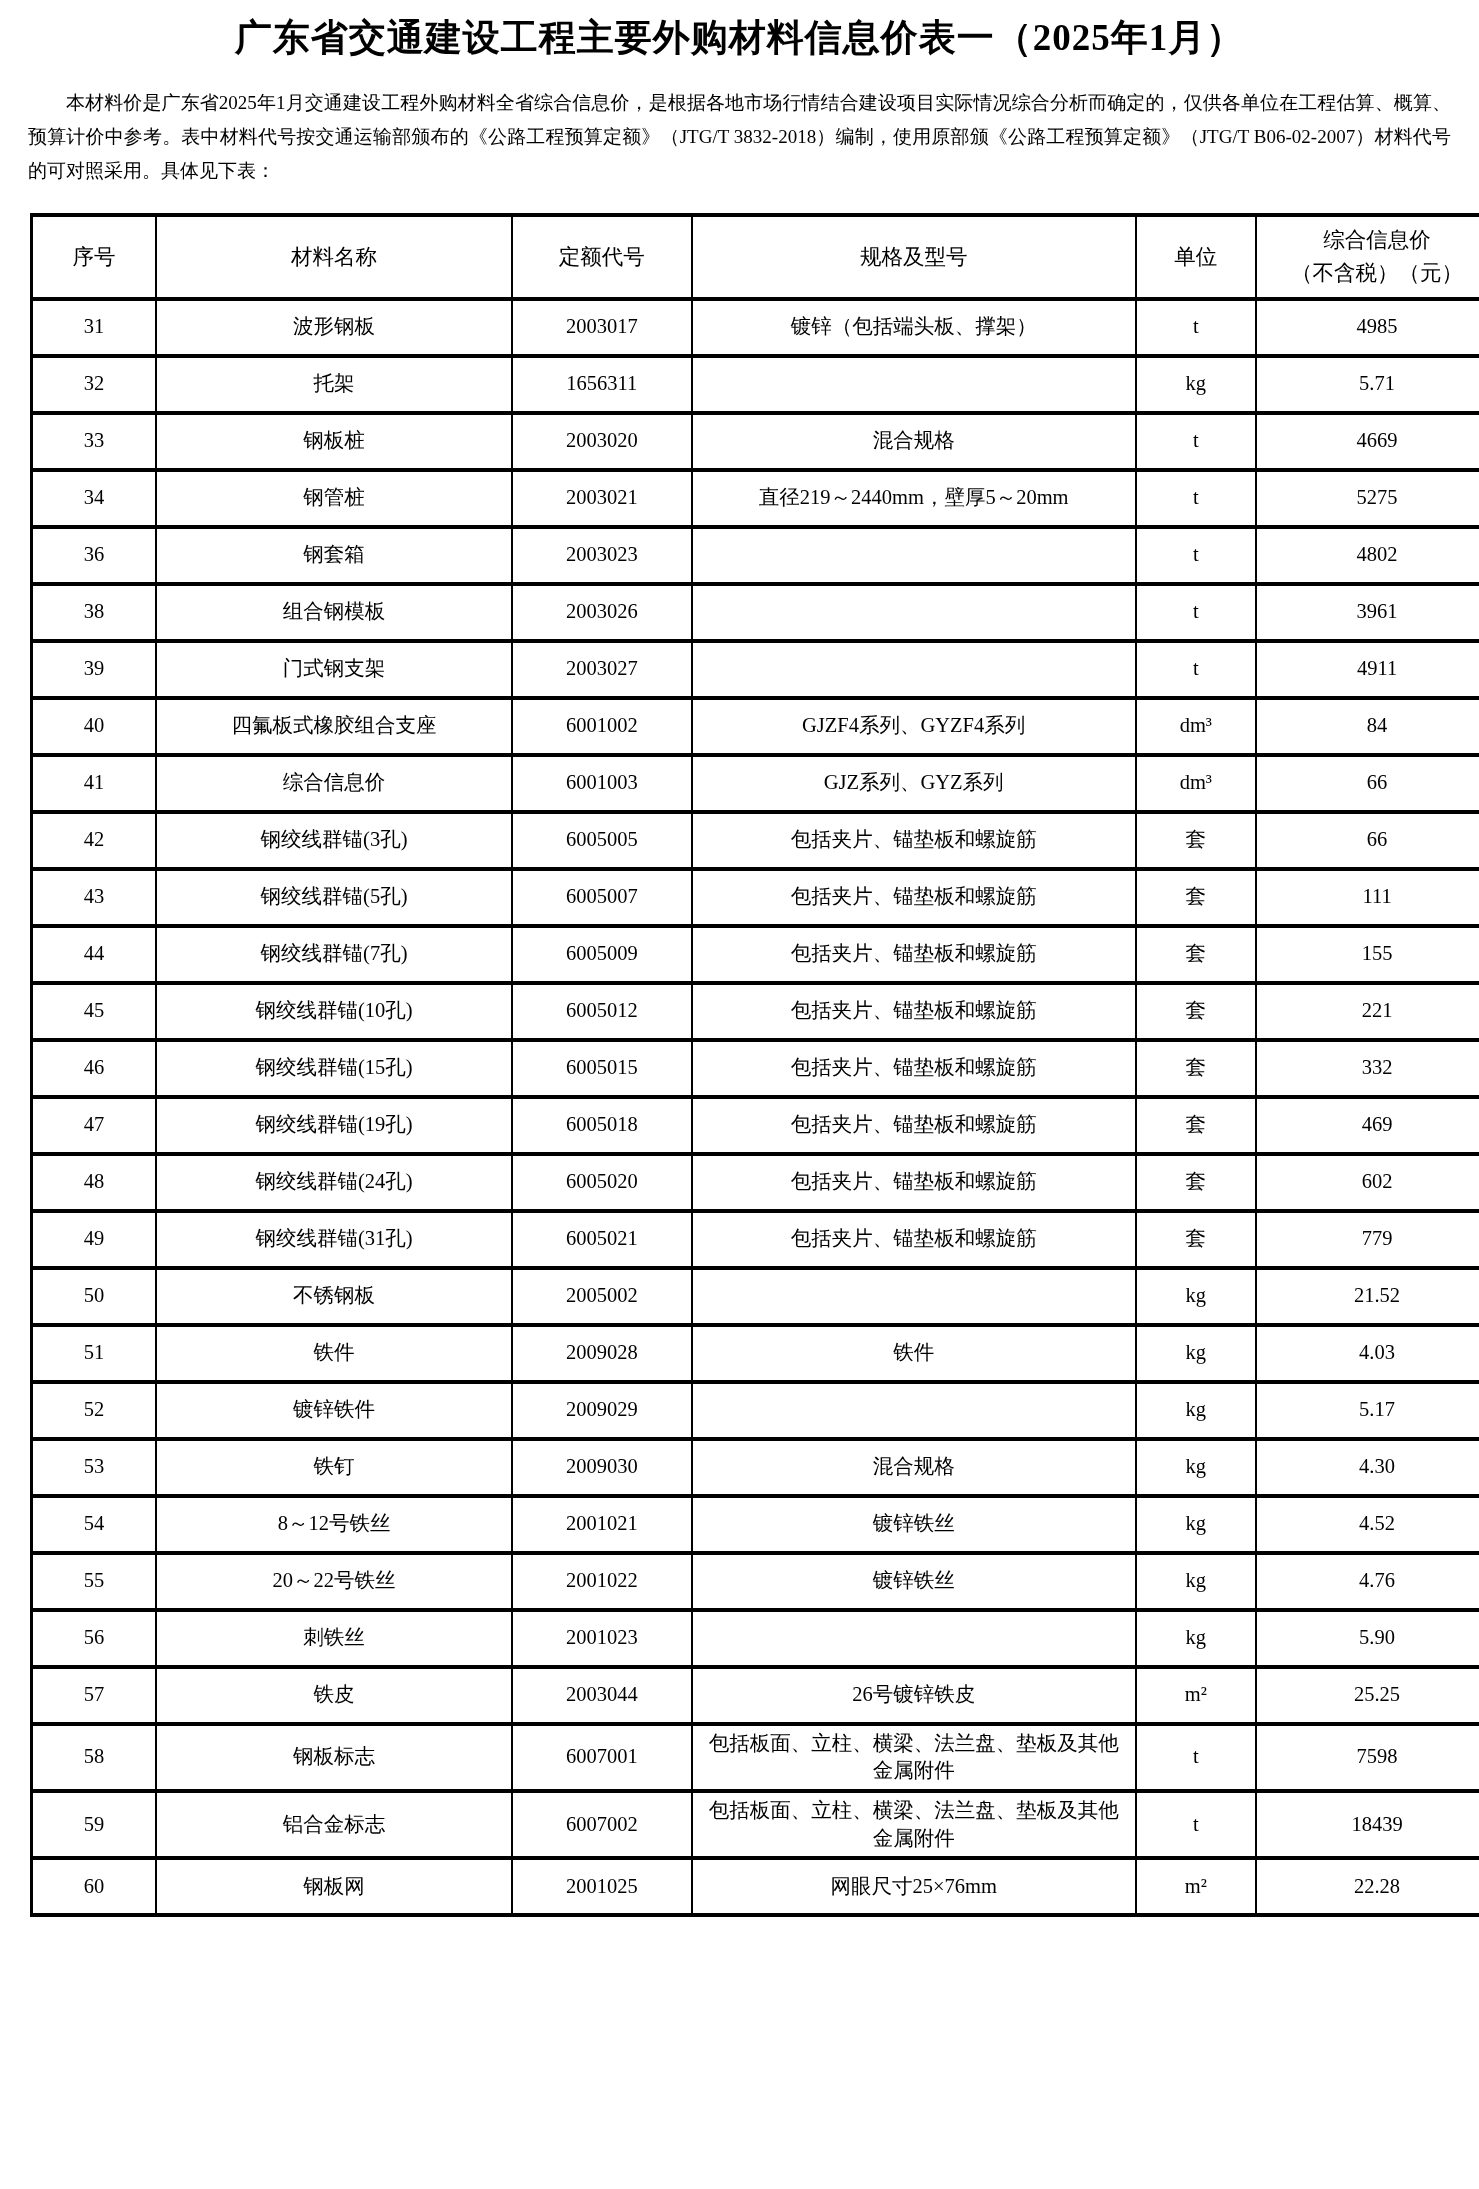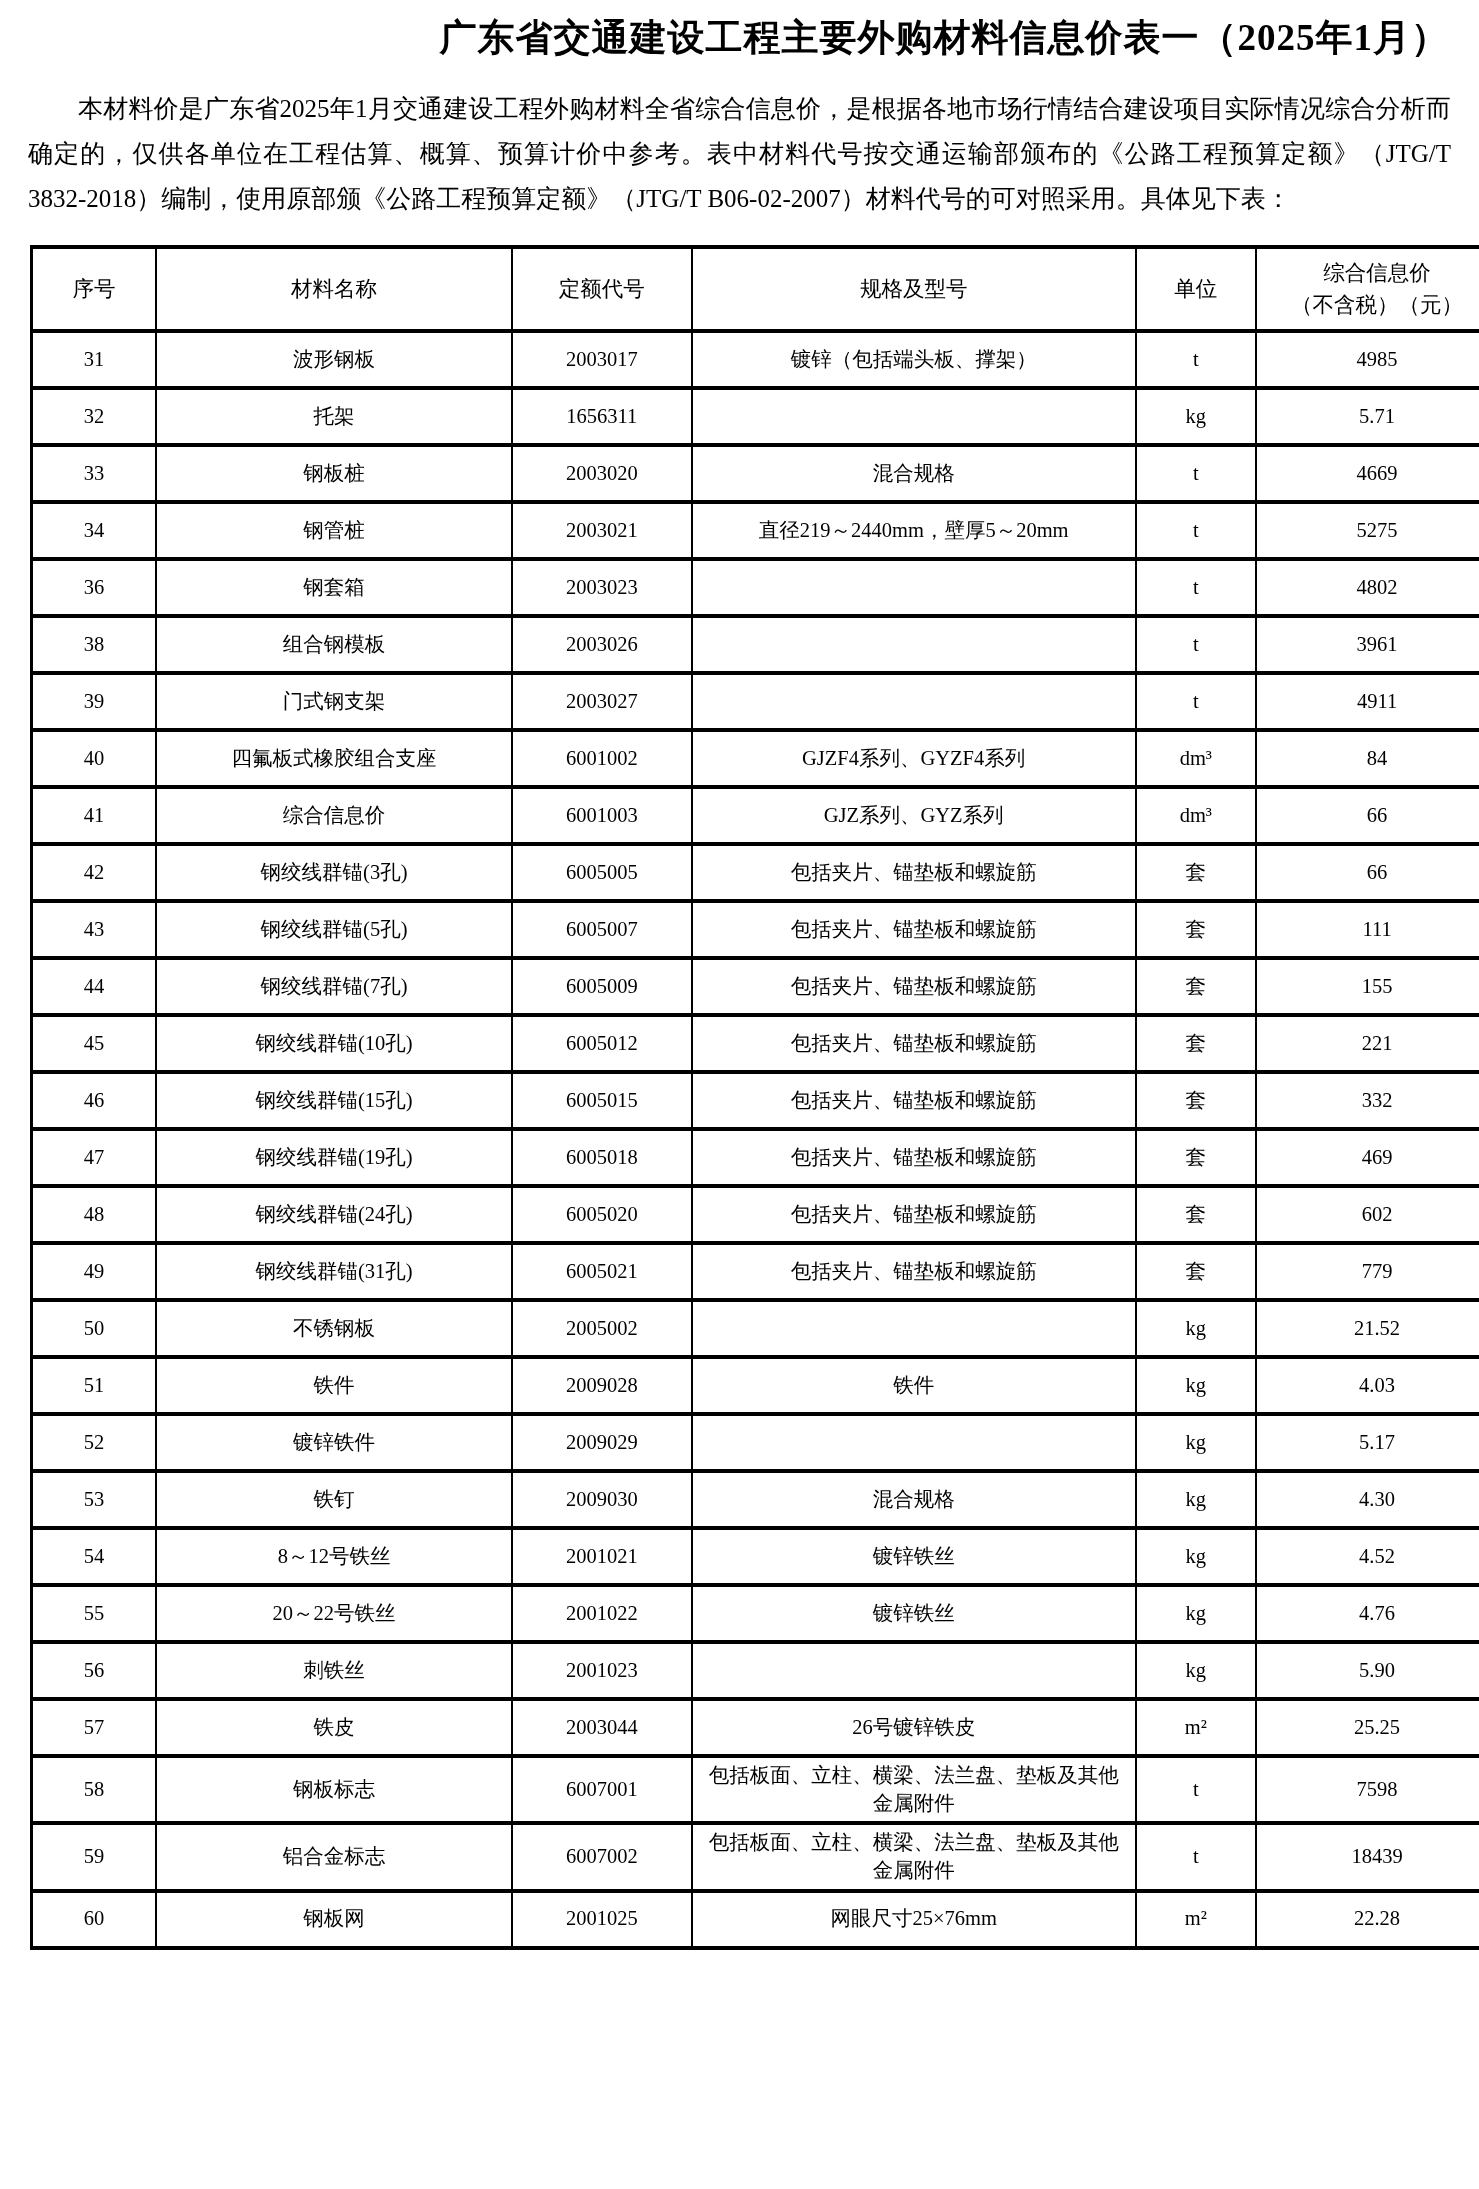--- a/index.html
+++ b/index.html
@@ -8,30 +8,30 @@
     width: 1479px;
     min-height: 2189px;
     background: #ffffff;
     color: #000000;
     font-family: "Liberation Serif", "DejaVu Serif", serif;
     box-sizing: border-box;
     padding-top: 14px;
   }
   .title {
     margin: 0 30px;
-    text-align: right;
+    text-align: center;
     font-size: 37px;
     font-weight: bold;
     letter-spacing: 1px;
     line-height: 1.3;
     font-family: Liberation Serif, serif;
   }
   .intro {
     margin: 24px 28px 0 28px;
-    font-size: 25px;
+    font-size: 19px;
     line-height: 1.8;
     text-align: justify;
     text-indent: 2em;
     word-break: break-word;
   }
   table.price-table {
     margin: 24px 0 0 30px;
     width: 1470px;
     border-collapse: collapse;
     table-layout: fixed;

